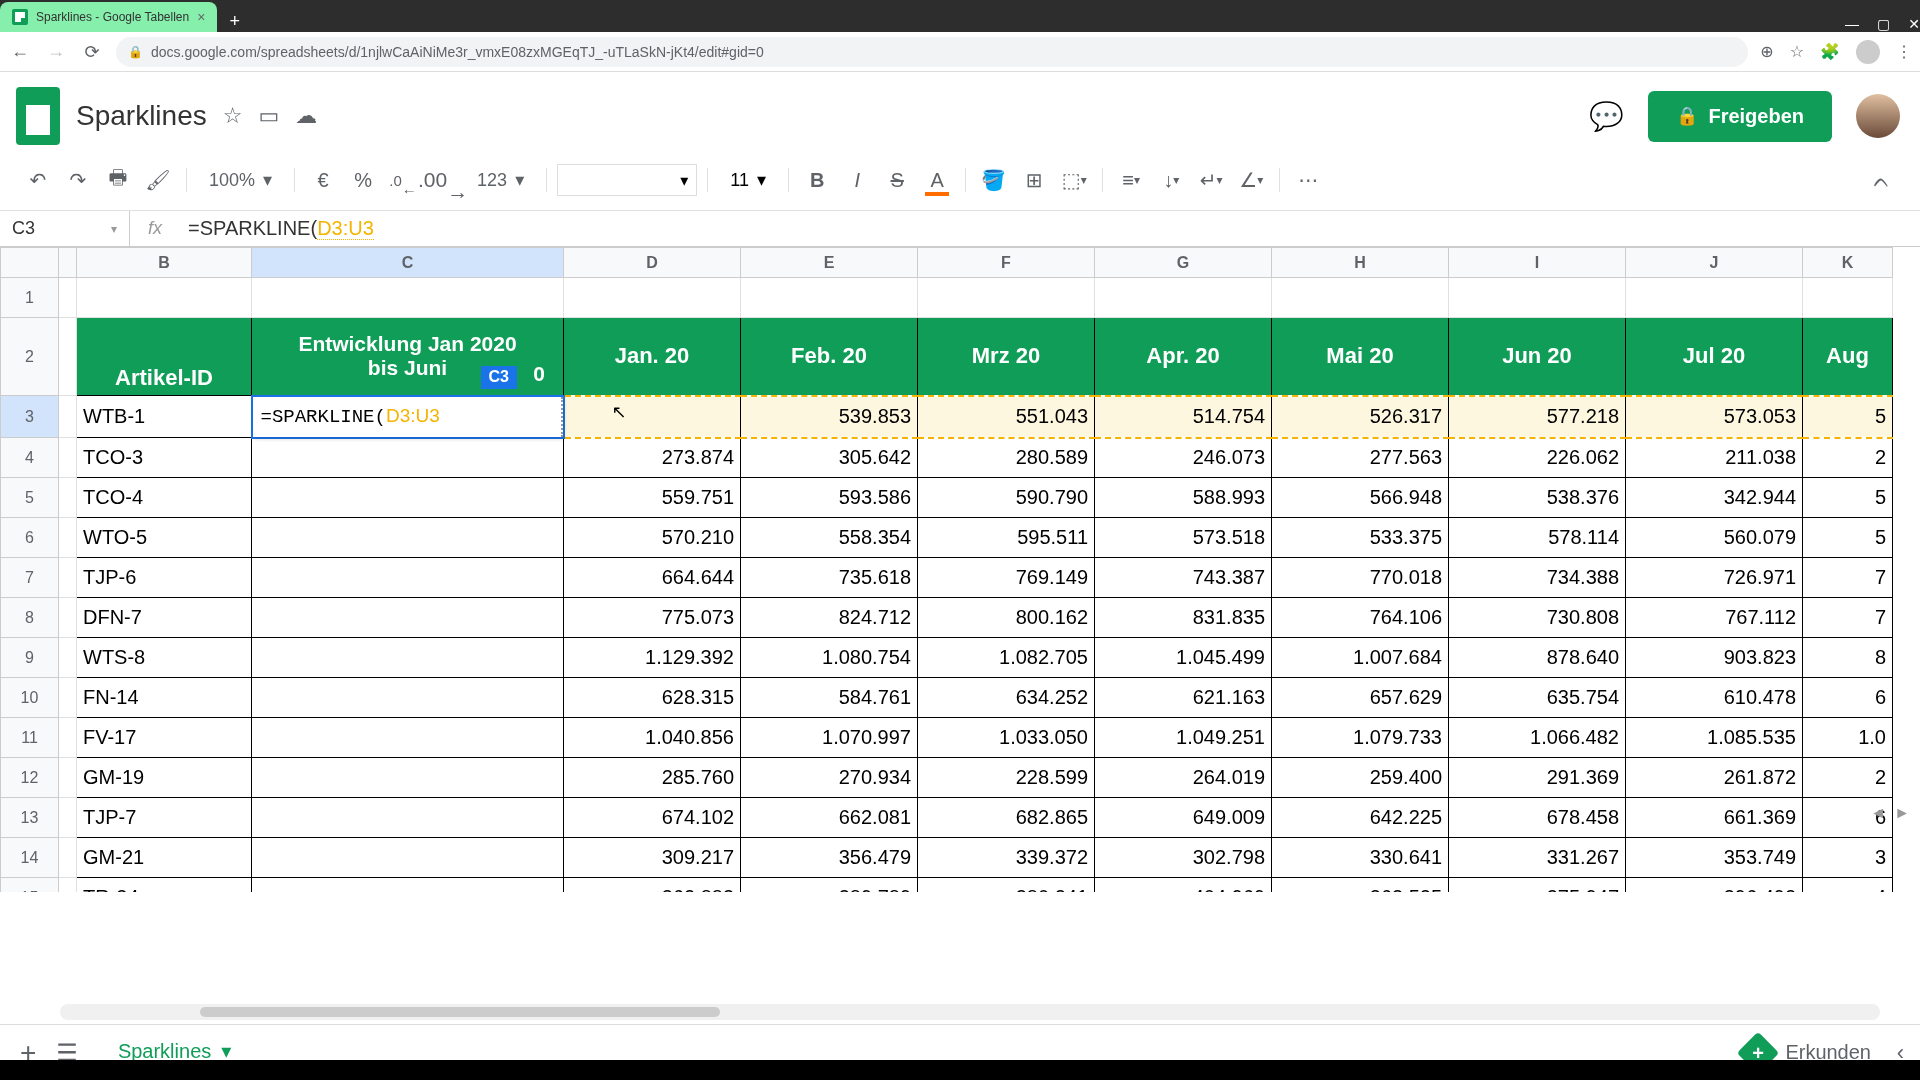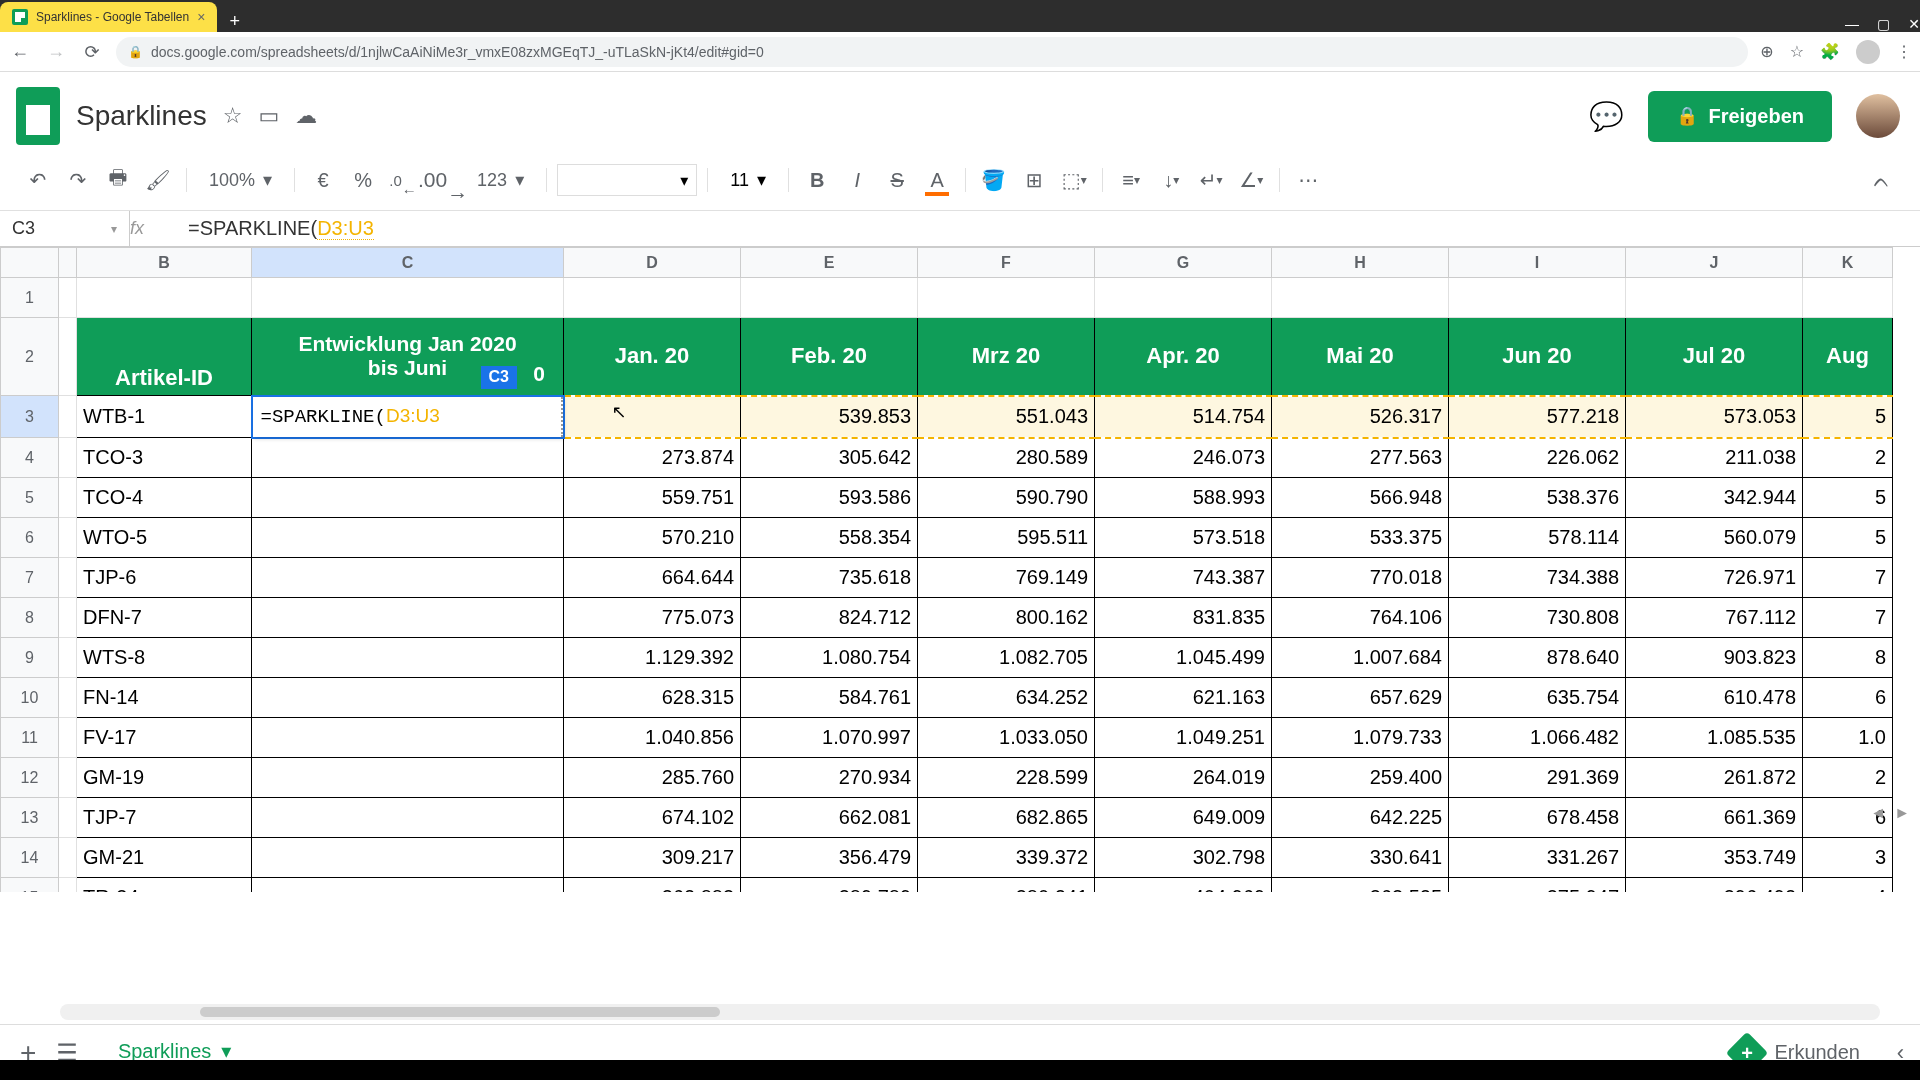--- a/index.html
+++ b/index.html
@@ -1,20 +1,20 @@
 <!DOCTYPE html>
 <html><head>
 <meta charset="utf-8">
 <style>
 * { margin: 0; padding: 0; box-sizing: border-box; font-family: Arial, sans-serif; }
 body { width: 1920px; height: 1080px; background: #fff; overflow: hidden; position: relative; }
 .win-btn { color: #fff; font-size: 14px; cursor: pointer; }
 
 .tab-bar { background: #2d2d2d; height: 32px; display: flex; align-items: flex-end; }
-.tab { background: #fde047; height: 30px; display: flex; align-items: center; padding: 0 12px; border-radius: 8px 8px 0 0; gap: 8px; min-width: 200px; }
+.tab { background: #86efac; height: 30px; display: flex; align-items: center; padding: 0 12px; border-radius: 8px 8px 0 0; gap: 8px; min-width: 200px; }
 .tab-favicon { width: 16px; height: 16px; background: #0f9d58; border-radius: 2px; position: relative; }
 .tab-favicon::after { content: ''; position: absolute; inset: 3px; background: #fff; clip-path: polygon(0 0, 100% 0, 100% 60%, 60% 60%, 60% 100%, 0 100%); }
 .tab-title { font-size: 12px; color: #333; flex: 1; }
 .tab-close { font-size: 14px; color: #666; }
 .new-tab { color: #fff; padding: 0 12px; font-size: 18px; }
 
 .url-bar { background: #fff; height: 40px; display: flex; align-items: center; padding: 0 8px; gap: 12px; border-bottom: 1px solid #ddd; }
 .nav-btn { width: 24px; height: 24px; display: flex; align-items: center; justify-content: center; color: #5f6368; font-size: 18px; }
 .url-input { flex: 1; background: #f1f3f4; border-radius: 20px; height: 30px; display: flex; align-items: center; padding: 0 12px; gap: 8px; }
 .lock-icon { font-size: 12px; color: #5f6368; }
@@ -46,21 +46,21 @@
 .tool-sep { width: 1px; height: 24px; background: #e0e0e0; margin: 0 6px; }
 .zoom-sel { color: #5f6368; font-size: 18px; padding: 0 12px; display: flex; align-items: center; gap: 8px; }
 .font-sel { width: 140px; border: 1px solid #ddd; height: 32px; display: flex; align-items: center; justify-content: flex-end; padding: 0 8px; }
 .font-size-sel { width: 60px; display: flex; align-items: center; justify-content: center; gap: 8px; font-size: 18px; }
 .text-color { position: relative; }
 .text-color::after { content:''; position: absolute; bottom: 2px; left: 6px; right: 6px; height: 4px; background: #ff6d00; }
 
 
 .formula-row { display: flex; align-items: center; border-bottom: 1px solid #ccc; height: 36px; }
 .name-box { width: 130px; padding: 0 12px; font-size: 18px; color: #333; border-right: 1px solid #ccc; display: flex; align-items: center; justify-content: space-between; height: 100%; }
-.fx-label { width: 50px; font-style: italic; font-size: 18px; color: #999; }
+.fx-label { width: 50px; text-align: center; font-style: italic; font-size: 18px; color: #999; }
 .formula-input { flex: 1; font-size: 20px; padding: 0 8px; font-family: 'Courier New', monospace; }
 .formula-input .func { color: #333; }
 .formula-input .range-ref { color: #f4b400; border-bottom: 1px dotted #f4b400; }
 
 
 .grid-container { position: relative; overflow: hidden; height: 645px; }
 .grid { border-collapse: collapse; table-layout: fixed; }
 .col-header { background: #f8f9fa; border: 1px solid #ccc; text-align: center; font-size: 16px; color: #5f6368; height: 30px; position: sticky; top: 0; }
 .col-header.selected { background: #d2e3fc; }
 .row-header { background: #f8f9fa; border: 1px solid #ccc; text-align: center; font-size: 16px; color: #5f6368; width: 58px; }
@@ -98,21 +98,21 @@
 .range-left { border-left: 2px dashed #f4b400 !important; }
 
 
 .scroll-h { position: absolute; bottom: 60px; left: 60px; right: 40px; height: 16px; background: #f0f0f0; border-radius: 8px; }
 .scroll-h-thumb { position: absolute; left: 140px; width: 520px; height: 10px; top: 3px; background: #ccc; border-radius: 5px; }
 
 .sheet-tabs { position: absolute; bottom: 0; left: 0; right: 0; height: 56px; display: flex; align-items: center; border-top: 1px solid #ddd; padding: 0 20px; gap: 20px; background: #fff; }
 .sheet-add { font-size: 28px; color: #5f6368; }
 .sheet-menu { font-size: 24px; color: #5f6368; }
 .sheet-tab { font-size: 20px; color: #0f9d58; font-weight: 500; padding: 14px 20px; border-bottom: 3px solid #0f9d58; display: flex; align-items: center; gap: 10px; }
-.explore { position: absolute; right: 60px; display: flex; align-items: center; gap: 12px; color: #5f6368; font-size: 20px; }
+.explore { position: absolute; right: 49px; display: flex; align-items: center; gap: 12px; color: #5f6368; font-size: 20px; }
 .explore-icon { width: 30px; height: 30px; background: #0f9d58; border-radius: 4px; transform: rotate(45deg); position: relative; }
 .explore-icon::after { content:'+'; position: absolute; inset:0; display:flex; align-items:center; justify-content:center; color:#fff; transform: rotate(-45deg); font-weight:bold; }
 .chevron-right { position: absolute; right: 16px; font-size: 22px; color: #5f6368; }
 
 .sheet-nav { position: absolute; right: 10px; bottom: 70px; display: flex; gap: 8px; }
 .sheet-nav span { font-size: 16px; color: #999; }
 
 .bottom-black { position: absolute; bottom: 0; left: 0; right: 0; height: 20px; background: #000; }
 </style>
 </head>

